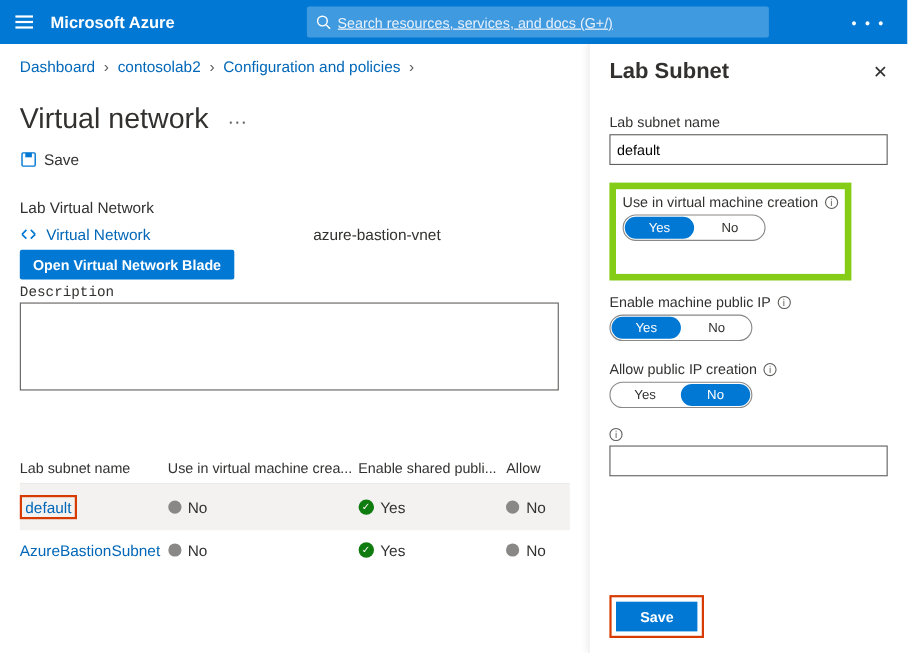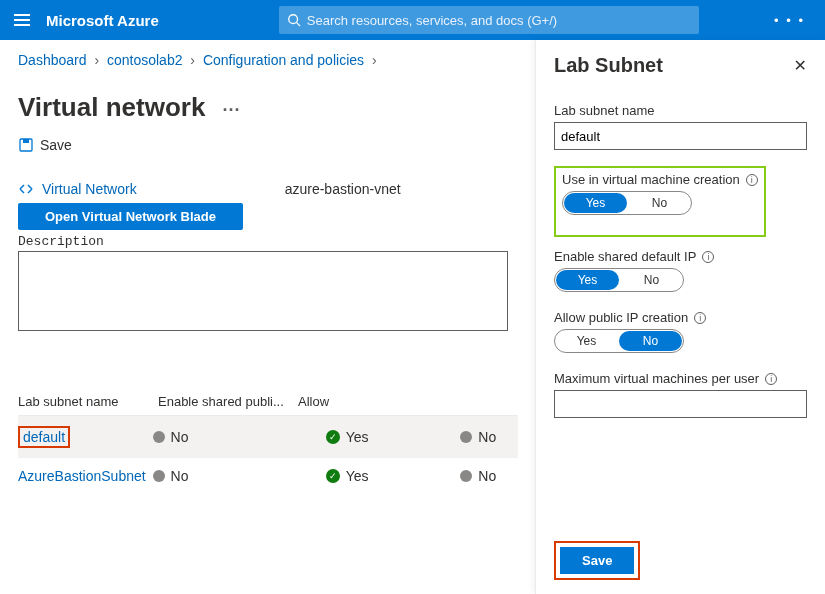--- a/index.html
+++ b/index.html
@@ -2,41 +2,41 @@
 <html><head>
 <meta charset="utf-8">
 <style>
   * { box-sizing: border-box; margin: 0; padding: 0; }
   body { font-family: "Segoe UI", Arial, sans-serif; font-size: 13px; color: #323130; background: #fff; width: 825px; height: 594px; overflow: hidden; position: relative; }
   
   .topbar { background: #0078d4; height: 40px; display: flex; align-items: center; padding: 0 10px; color: #fff; }
   .hamburger { width: 24px; display:flex; flex-direction:column; gap:3px; cursor:pointer; padding:4px; }
   .hamburger span { height:2px; background:#fff; display:block; }
   .brand { font-size: 15px; font-weight: 600; margin-left: 12px; }
-  .search { margin-left: 120px; flex: 0 0 420px; background: rgba(255,255,255,0.25); height: 28px; display:flex; align-items:center; border-radius:2px; padding:0 8px; color:#fff; }
+  .search { margin-left: 120px; flex: 0 0 420px; background: rgba(255,255,255,0.25); height: 28px; display:flex; align-items:center; border-radius:2px; padding:0 8px; color:#fff;text-decoration:underline; }
   .search input { background: transparent; border: none; outline: none; color: #fff; font-size: 13px; flex:1; margin-left:6px; }
   .search input::placeholder { color: #e8f1fb; }
   .dots { margin-left:auto; letter-spacing:2px; padding:0 10px; cursor:pointer; }
   
   .main { padding: 12px 18px; }
   .crumbs { font-size: 14px; color:#0067b8; margin-bottom:8px; }
   .crumbs a { color:#0067b8; text-decoration:none; }
   .crumbs .sep { color:#605e5c; margin:0 4px; }
   
-  .title { font-size: 26px; font-weight: 700; margin-bottom: 14px; margin-top: 24px; }
+  .title { font-size: 26px; font-weight: 400; margin-bottom: 14px; margin-top: 24px; }
   .title-dots { color:#605e5c; margin-left:10px; font-size:18px; cursor:pointer; }
   
   .toolbar { display:flex; align-items:center; gap:8px; margin-bottom:28px; }
   .toolbar .save-top { display:flex; align-items:center; gap:6px; font-size:14px; cursor:pointer; color:#323130; }
   
   .section-label { font-size: 14px; margin: 10px 0 8px; color:#323130; }
   .vnet-row { display:flex; align-items:center; gap:8px; font-size: 14px; margin-bottom:6px; }
   .vnet-row .link { color:#0067b8; }
   .vnet-name { margin-left: 140px; color:#323130; }
-  .btn-primary { background:#0078d4; color:#fff; border:none; padding:6px 27px; font-size:13px; font-weight:600; cursor:pointer; border-radius:2px; }
+  .btn-primary { background:#0078d4; color:#fff; border:none; padding:6px 12px; font-size:13px; font-weight:600; cursor:pointer; border-radius:2px; }
   .desc-label { font-size:13px; margin-top:4px;font-family:Liberation Mono, monospace; }
   .desc-box { width: 490px; height: 80px; border:1px solid #605e5c; margin-top:2px; padding:4px; font-size:13px; resize:none; }
   
   .table { margin-top: 54px; width: 500px; }
   .thead { display:flex; font-size:13px; color:#323130; border-bottom:1px solid #edebe9; padding:6px 0; font-weight:400; }
   .col1 { width:140px; } .col2 { width:180px; } .col3 { width:140px; } .col4 { width:60px; }
   .trow { display:flex; font-size:14px; padding:10px 0; align-items:center; }
   .trow.sel { background:#f3f2f1; }
   .status { display:flex; align-items:center; gap:6px; }
   .dot-gray { width:12px; height:12px; border-radius:50%; background:#8a8886; }
@@ -48,21 +48,21 @@
   .panel-head { display:flex; justify-content:space-between; align-items:center; margin-bottom:26px;text-align:center; }
   .panel-title { font-size:20px; font-weight:600; }
   .close { font-size:16px; cursor:pointer; color:#323130; }
   .field-label { font-size:13px; margin-bottom:4px; display:flex; align-items:center; gap:6px; }
   .info { width:12px; height:12px; border:1px solid #605e5c; border-radius:50%; display:inline-flex; align-items:center; justify-content:center; font-size:9px; color:#605e5c; }
   .text-input { width:100%; height:28px; border:1px solid #605e5c; padding:0 6px; font-size:13px; margin-bottom:16px; }
   .toggle { display:flex; border:1px solid #8a8886; border-radius:14px; width:130px; height:24px; overflow:hidden; margin-bottom:18px; font-size:12px; }
   .toggle div { flex:1; display:flex; align-items:center; justify-content:center; cursor:pointer; }
   .toggle .on { background:#0078d4; color:#fff; border-radius:12px; margin:1px; }
   .toggle .off-active { background:#0078d4; color:#fff; border-radius:12px; margin:1px; }
-  .red-wrap { border:2px solid #84cc16; padding:4px 6px 2px; display:inline-block; margin-bottom:12px; }
+  .red-wrap { border:6px solid #84cc16; padding:4px 6px 12px; display:inline-block; margin-bottom:12px; }
   .panel .save-wrap { position:absolute; bottom:14px; left:18px; }
   .panel .save-wrap-outer { border:2px solid #d83b01; padding:4px; display:inline-block; }
   .panel .btn-save { background:#0078d4; color:#fff; border:none; padding:6px 22px; font-size:13px; font-weight:600; cursor:pointer; }
   
   svg { display:block; }
 </style>
 </head>
 <body>
 
 <div class="topbar">
@@ -100,35 +100,37 @@
   <div class="toolbar">
     <div class="save-top">
       <svg width="16" height="16" viewBox="0 0 16 16">
           <rect x="2" y="2" width="12" height="12" rx="1" fill="none" stroke="#0078d4" stroke-width="1.3"></rect>
           <rect x="5" y="2" width="6" height="4" fill="#0078d4"></rect>
         </svg>
       <span>Save</span>
     </div>
   </div>
 
+  <div class="section-label">Lab Virtual Network</div>
   <div class="vnet-row">
     <svg width="16" height="12" viewBox="0 0 16 12">
         <path d="M2 6 L6 2 M2 6 L6 10 M14 6 L10 2 M14 6 L10 10" stroke="#0078d4" stroke-width="1.5" fill="none"></path>
       </svg>
     <span class="link">Virtual Network</span>
     <span class="vnet-name">azure-bastion-vnet</span>
   </div>
   <button class="btn-primary">Open Virtual Network Blade</button>
   <div class="desc-label">Description</div>
   <textarea class="desc-box" style=""></textarea>
 
   
   <div class="table">
     <div class="thead">
       <div class="col1">Lab subnet name</div>
+      <div class="col2">Use in virtual machine crea...</div>
       <div class="col3">Enable shared publi...</div>
       <div class="col4">Allow</div>
     </div>
     <div class="trow sel">
       <div class="col1"><span class="red-box link-cell">default</span></div>
       <div class="col2">
           <div class="status">
             <span class="dot-gray"></span>
             <span>No</span>
           </div>
@@ -184,39 +186,38 @@
         <span>Use in virtual machine creation</span>
         <span class="info">i</span>
       </div>
     <div class="toggle">
       <div class="on">Yes</div>
       <div>No</div>
     </div>
   </div>
 
   <div class="field-label">
-      <span>Enable shared default IP</span>
+      <span>Enable machine public IP</span>
       <span class="info">i</span>
     </div>
   <div class="toggle">
     <div class="on">Yes</div>
     <div>No</div>
   </div>
 
   <div class="field-label">
       <span>Allow public IP creation</span>
       <span class="info">i</span>
     </div>
   <div class="toggle">
     <div>Yes</div>
     <div class="off-active">No</div>
   </div>
 
   <div class="field-label">
-      <span>Maximum virtual machines per user</span>
       <span class="info">i</span>
     </div>
   <input class="text-input" value="" style="">
 
   <div class="save-wrap">
     <div class="save-wrap-outer">
       <button class="btn-save">Save</button>
     </div>
   </div>
 </div>

